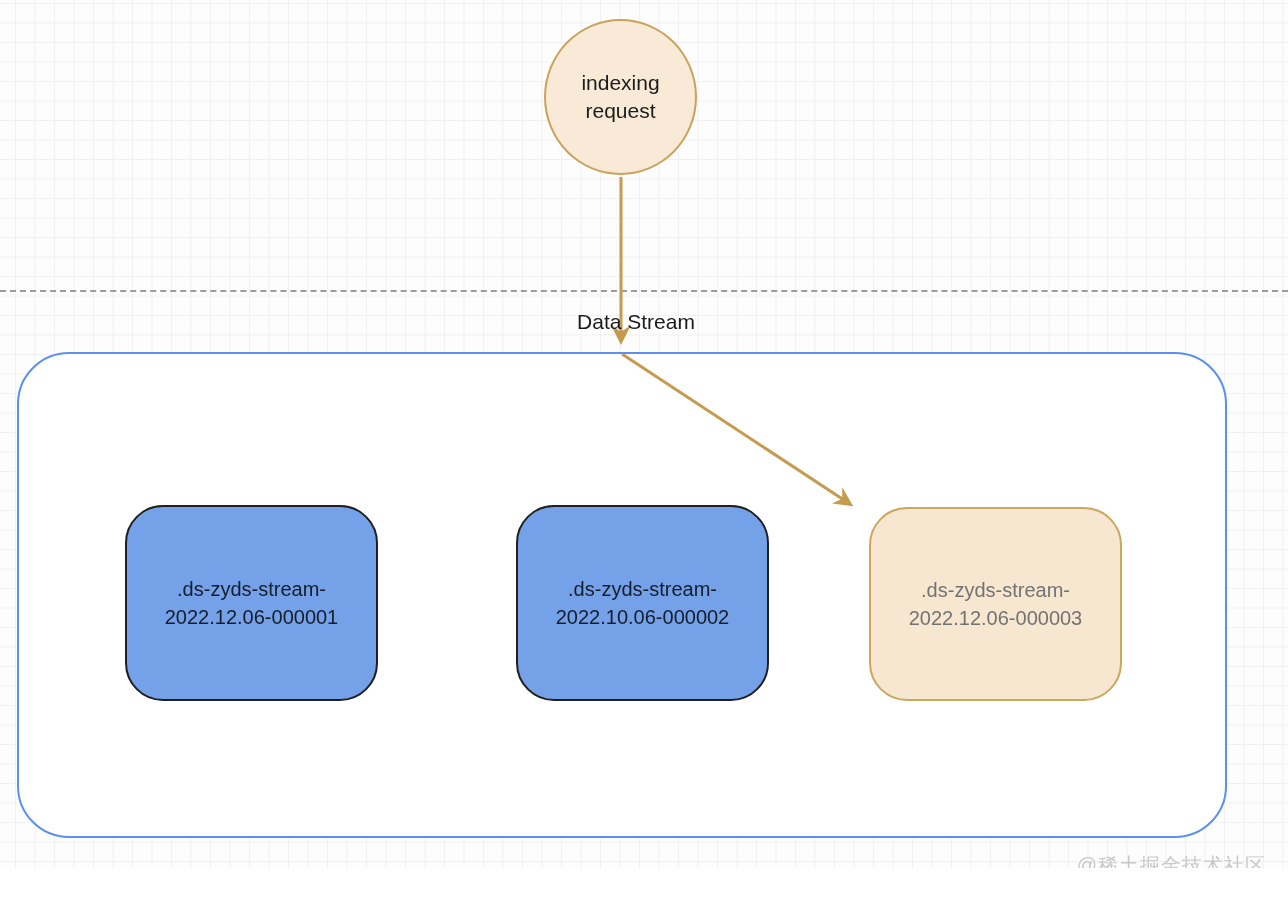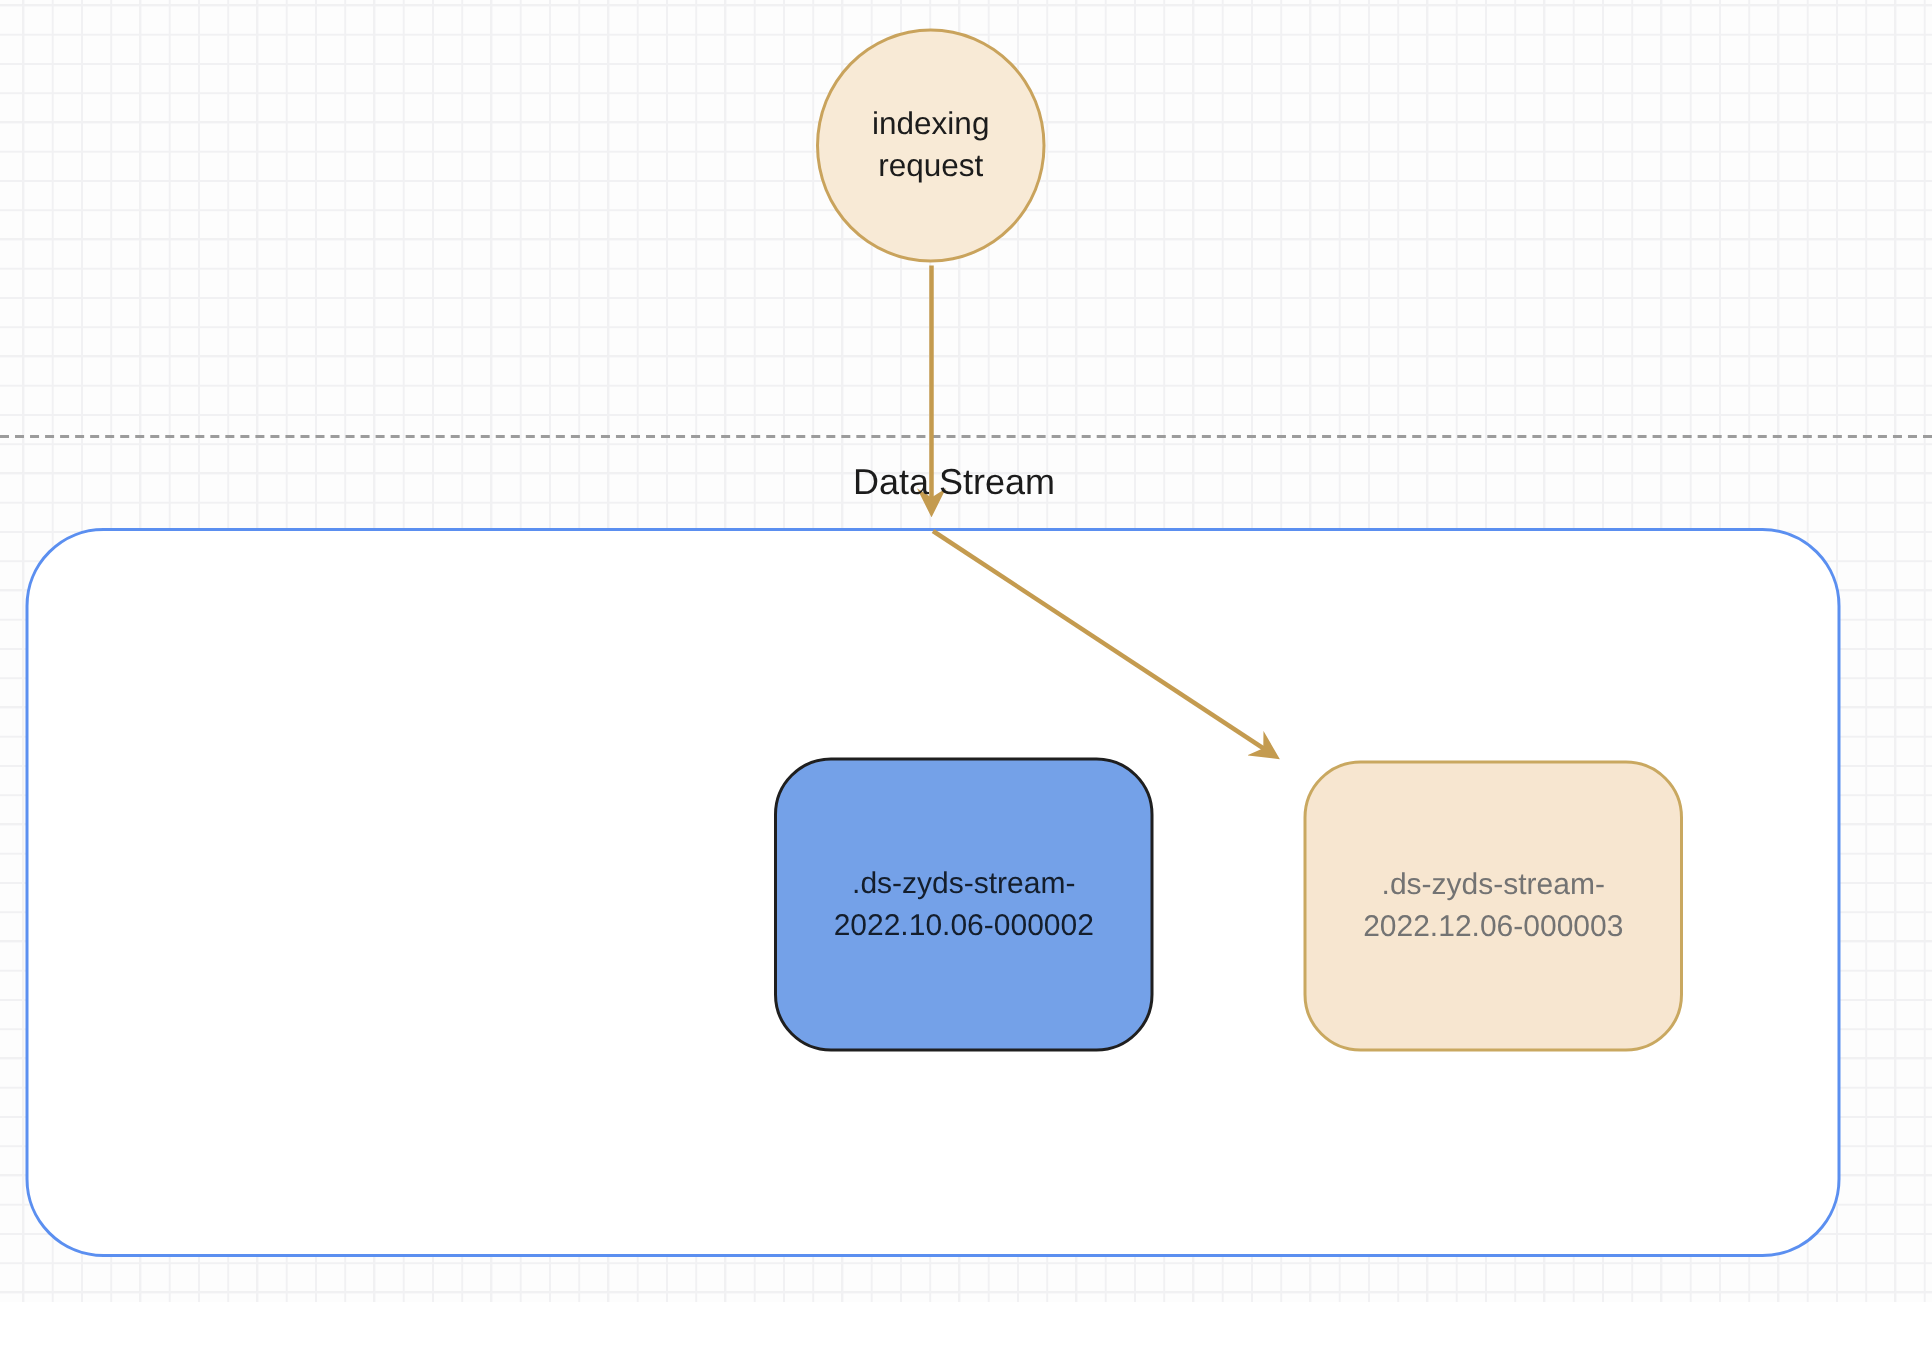--- a/index.html
+++ b/index.html
@@ -46,21 +46,21 @@
   .node-circle{
     position:absolute;left:544px;top:19px;width:153px;height:156px;
     background:var(--circle-fill);border:2px solid var(--circle-border);
     border-radius:50%;display:flex;align-items:center;justify-content:center;
     text-align:center;font-size:21px;line-height:1.35;z-index:5;
     padding:0 24px;
   }
 
   .stream-label{
     position:absolute;left:636px;top:322px;transform:translate(-50%,-50%);
-    font-size:24px;white-space:nowrap;z-index:6;
+    font-size:21px;white-space:nowrap;z-index:6;
   }
 
   .index-box{
     position:absolute;top:505px;width:253px;height:196px;
     border-radius:38px;display:flex;align-items:center;justify-content:center;
     text-align:center;font-size:20px;line-height:1.4;z-index:4;
     padding:0 20px;
   }
   .index-box.blue{
     background:var(--blue-fill);border:2px solid var(--blue-border);
@@ -104,23 +104,27 @@
     <g stroke-width="3" fill="none" style="stroke:var(--arrow)">
       <line x1="621" y1="177" x2="621" y2="341" marker-end="url(#arrowhead)"></line>
       <line x1="622" y1="354" x2="850" y2="504" marker-end="url(#arrowhead)"></line>
     </g>
   </svg>
 
   <div class="stream-label">Data Stream</div>
 
   <div class="ds-container"></div>
 
+  <div class="index-box blue box-1">
+    <span>.ds-zyds-stream-2022.12.06-000001</span>
+  </div>
 
   <div class="index-box blue box-2">
     <span>.ds-zyds-stream-2022.10.06-000002</span>
   </div>
 
   <div class="index-box tan box-3">
     <span>.ds-zyds-stream-2022.12.06-000003</span>
   </div>
 
+  <div class="watermark">@稀土掘金技术社区</div>
 
 </div>
 
 </body></html>

